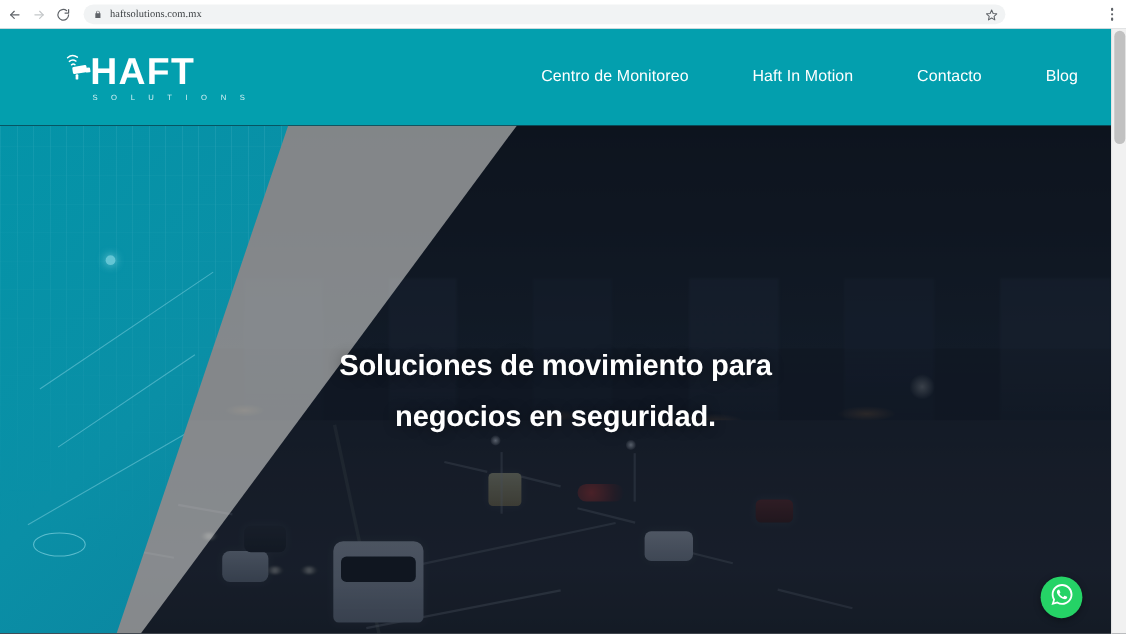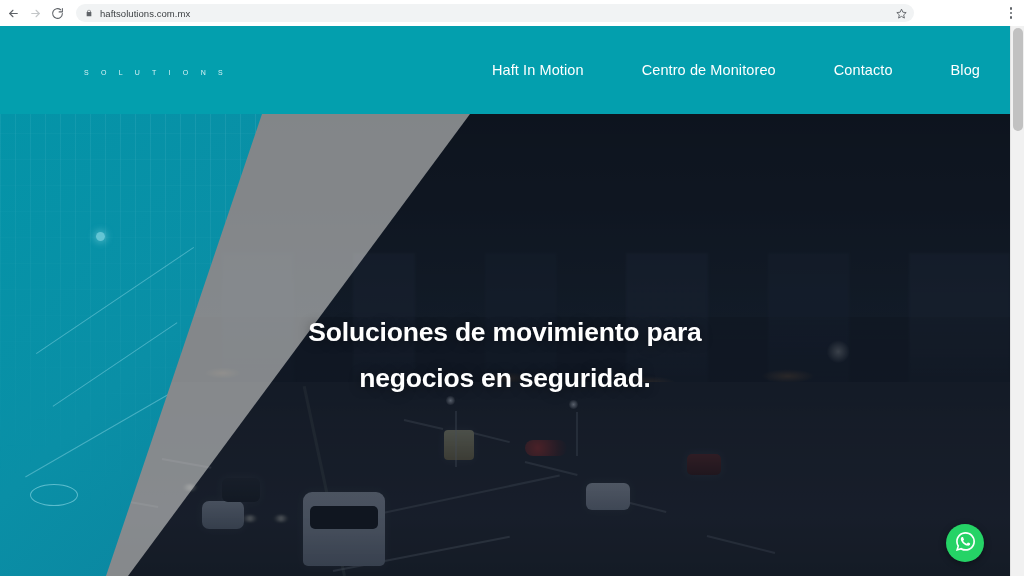--- a/index.html
+++ b/index.html
@@ -26,20 +26,21 @@
   .nav-btn svg{ display:block; }
 
   .omnibox{
     margin-left:8px;
     width:838px; height:18px;
     background:#f1f3f4;
     border-radius:9px;
     display:flex; align-items:center;
     padding:0 6px 0 9px;
     position:relative;
+    font-family:Liberation Serif, serif;
   }
   .lock-icon{ flex:0 0 auto; margin-right:7px; display:flex; align-items:center;}
   .url-text{
     font-size:9.5px; color:#3c4043; letter-spacing:0.05px;
     white-space:nowrap; overflow:hidden; text-overflow:ellipsis;
     flex:1 1 auto;
   }
   .star-btn{ flex:0 0 auto; width:14px; height:14px; display:flex; align-items:center; justify-content:center; cursor:pointer;}
 
   .chrome-right{
@@ -318,26 +319,39 @@
         <i></i>
     </div>
   </div>
 </div>
 <div class="ext-chip"></div>
 
 <div class="viewport">
 
   <header class="site-header">
     <div class="logo">
+      <div class="logo-row">
+        <span class="logo-cam">
+          <svg width="28" height="26" viewBox="0 0 34 32" fill="none">
+            <path d="M4 5.5c3.2-2.8 7.6-3 11-0.6" stroke="#ffffff" stroke-width="1.7" stroke-linecap="round"></path>
+            <path d="M6 9.6c2.2-1.8 5-1.9 7.3-0.4" stroke="#ffffff" stroke-width="1.7" stroke-linecap="round"></path>
+            <path d="M8.4 13.4c1.2-0.9 2.6-1 3.8-0.2" stroke="#ffffff" stroke-width="1.7" stroke-linecap="round"></path>
+            <rect x="9" y="16" width="16" height="8" rx="1.6" transform="rotate(-9 9 16)" fill="#ffffff"></rect>
+            <rect x="24" y="17" width="5" height="5.4" rx="1" transform="rotate(-9 24 17)" fill="#ffffff"></rect>
+            <rect x="13" y="24" width="3" height="6" rx="1" fill="#ffffff"></rect>
+          </svg>
+        </span>
+        <span class="logo-word">HAFT</span>
+      </div>
       <span class="logo-sub">S O L U T I O N S</span>
     </div>
 
     <nav class="site-nav">
+      <a class="nav-link">Centro de Monitoreo</a>
       <a class="nav-link">Haft In Motion</a>
-      <a class="nav-link">Centro de Monitoreo</a>
       <a class="nav-link">Contacto</a>
       <a class="nav-link">Blog</a>
     </nav>
   </header>
 
   <section class="hero">
 
     <div class="hero-photo">
       <div class="sky"></div>
       <div class="skyline"></div>

